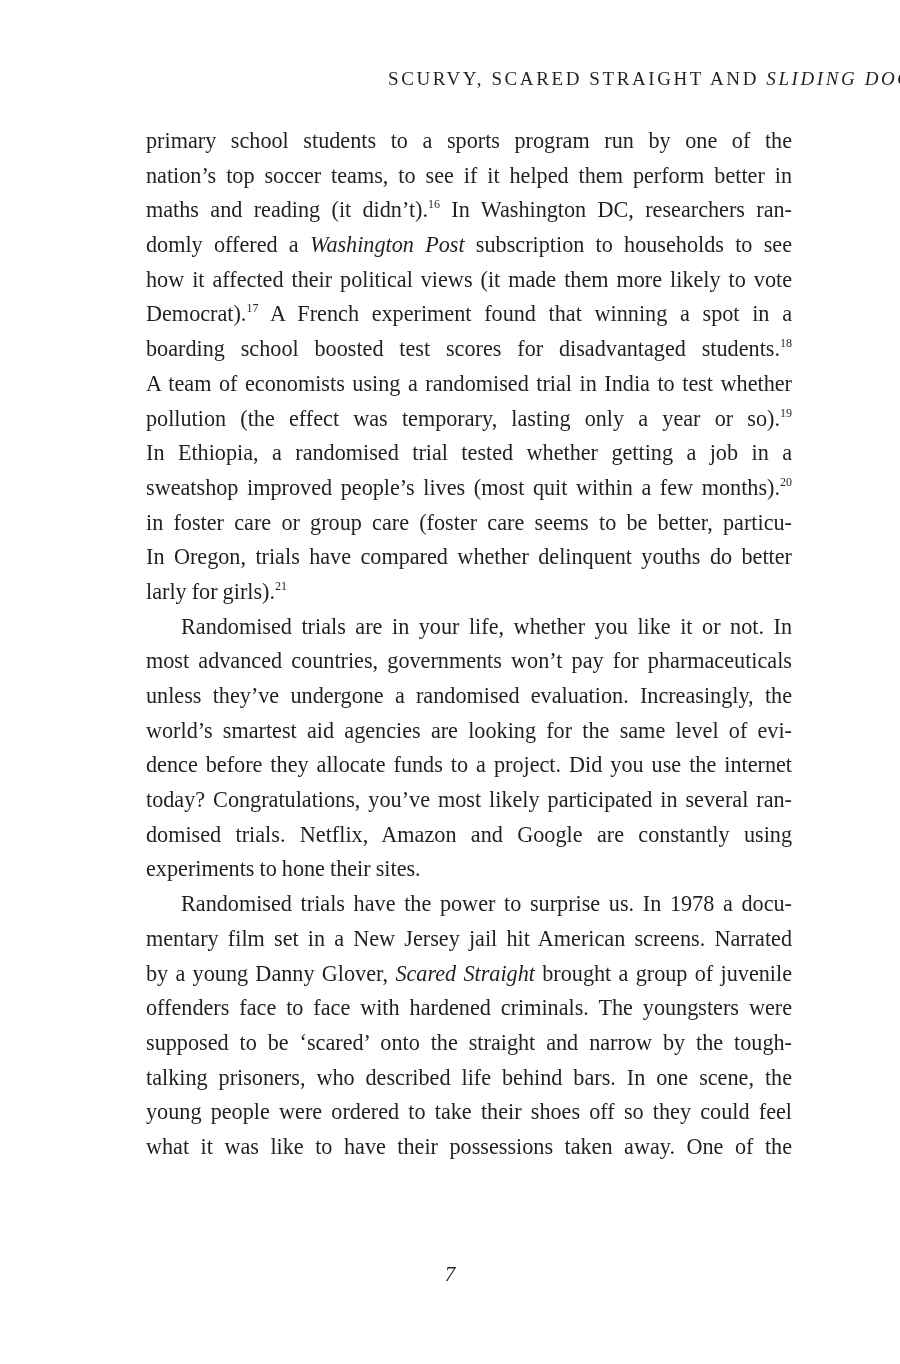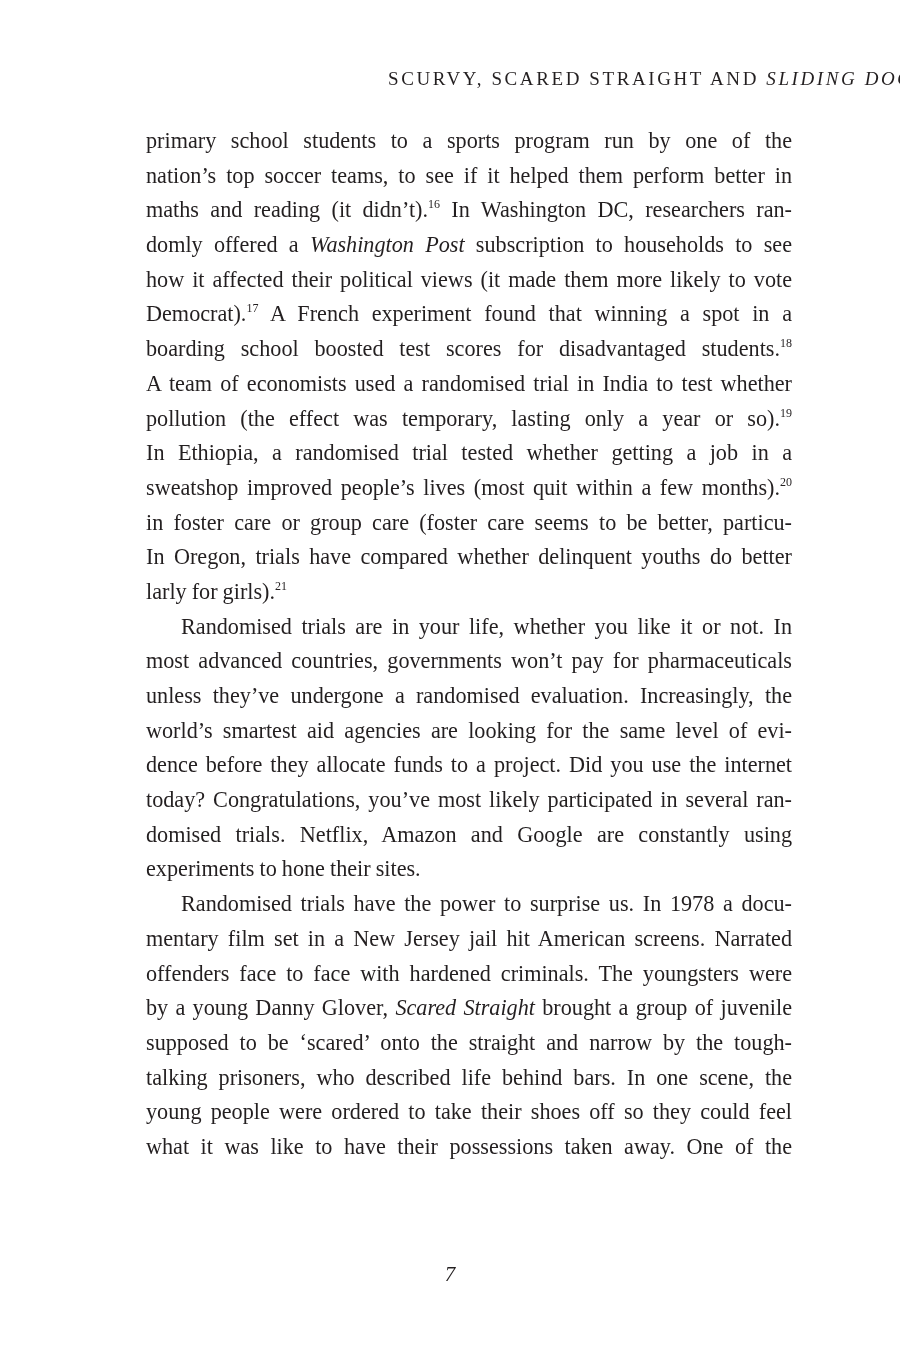--- a/index.html
+++ b/index.html
@@ -72,40 +72,40 @@
 
 <div class="text-block">
 
   <span class="line">primary school students to a sports program run by one of the</span>
   <span class="line">nation’s top soccer teams, to see if it helped them perform better in</span>
   <span class="line"><span>maths and reading (it didn’t).</span><sup>16</sup><span> In Washington DC, researchers ran-</span></span>
   <span class="line"><span>domly offered a </span><em>Washington Post</em><span> subscription to households to see</span></span>
   <span class="line">how it affected their political views (it made them more likely to vote</span>
   <span class="line"><span>Democrat).</span><sup>17</sup><span> A French experiment found that winning a spot in a</span></span>
   <span class="line"><span>boarding school boosted test scores for disadvantaged students.</span><sup>18</sup><span></span></span>
-  <span class="line">A team of economists used a randomised trial in India to test whether</span>
+  <span class="line">A team of economists using a randomised trial in India to test whether</span>
   <span class="line"><span>pollution (the effect was temporary, lasting only a year or so).</span><sup>19</sup><span></span></span>
   <span class="line">In Ethiopia, a randomised trial tested whether getting a job in a</span>
   <span class="line"><span>sweatshop improved people’s lives (most quit within a few months).</span><sup>20</sup><span></span></span>
   <span class="line">in foster care or group care (foster care seems to be better, particu-</span>
   <span class="line">In Oregon, trials have compared whether delinquent youths do better</span>
   <span class="line last"><span>larly for girls).</span><sup>21</sup><span></span></span>
 
   <span class="line indent">Randomised trials are in your life, whether you like it or not. In</span>
   <span class="line">most advanced countries, governments won’t pay for pharmaceuticals</span>
   <span class="line">unless they’ve undergone a randomised evaluation. Increasingly, the</span>
   <span class="line">world’s smartest aid agencies are looking for the same level of evi-</span>
   <span class="line">dence before they allocate funds to a project. Did you use the internet</span>
   <span class="line">today? Congratulations, you’ve most likely participated in several ran-</span>
   <span class="line">domised trials. Netflix, Amazon and Google are constantly using</span>
   <span class="line last">experiments to hone their sites.</span>
 
   <span class="line indent">Randomised trials have the power to surprise us. In 1978 a docu-</span>
   <span class="line">mentary film set in a New Jersey jail hit American screens. Narrated</span>
+  <span class="line"><span>by a young Danny Glover, </span><em>Scared Straight</em><span> brought a group of juvenile</span></span>
   <span class="line">offenders face to face with hardened criminals. The youngsters were</span>
-  <span class="line"><span>by a young Danny Glover, </span><em>Scared Straight</em><span> brought a group of juvenile</span></span>
   <span class="line">supposed to be ‘scared’ onto the straight and narrow by the tough-</span>
   <span class="line">talking prisoners, who described life behind bars. In one scene, the</span>
   <span class="line">young people were ordered to take their shoes off so they could feel</span>
   <span class="line">what it was like to have their possessions taken away. One of the</span>
 </div>
 
 <div class="folio">7</div>
 
 </body></html>

